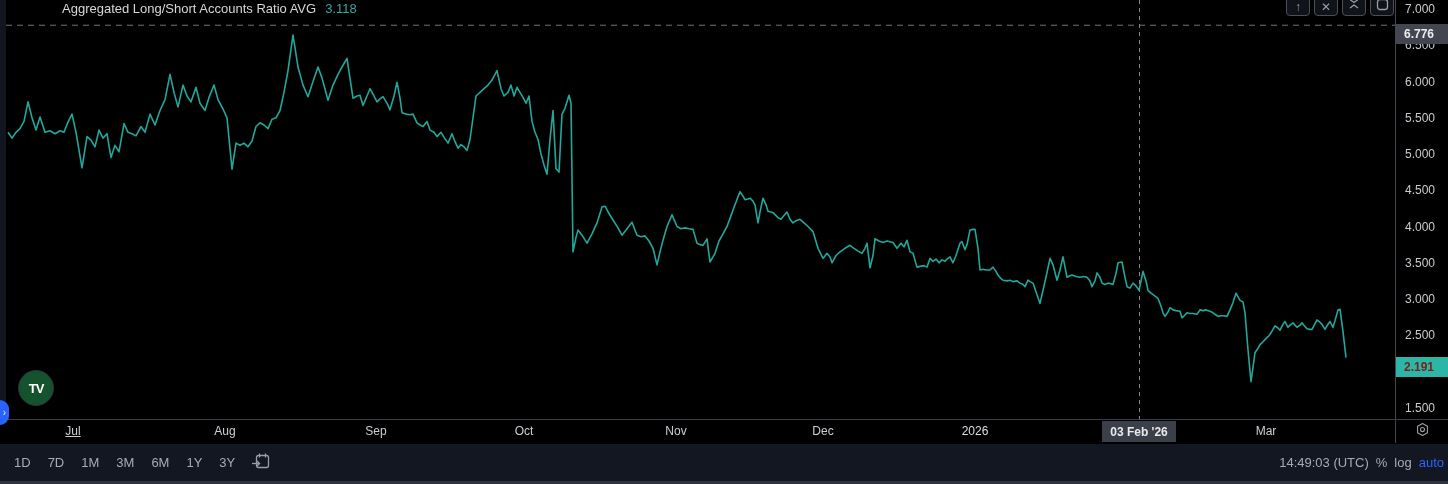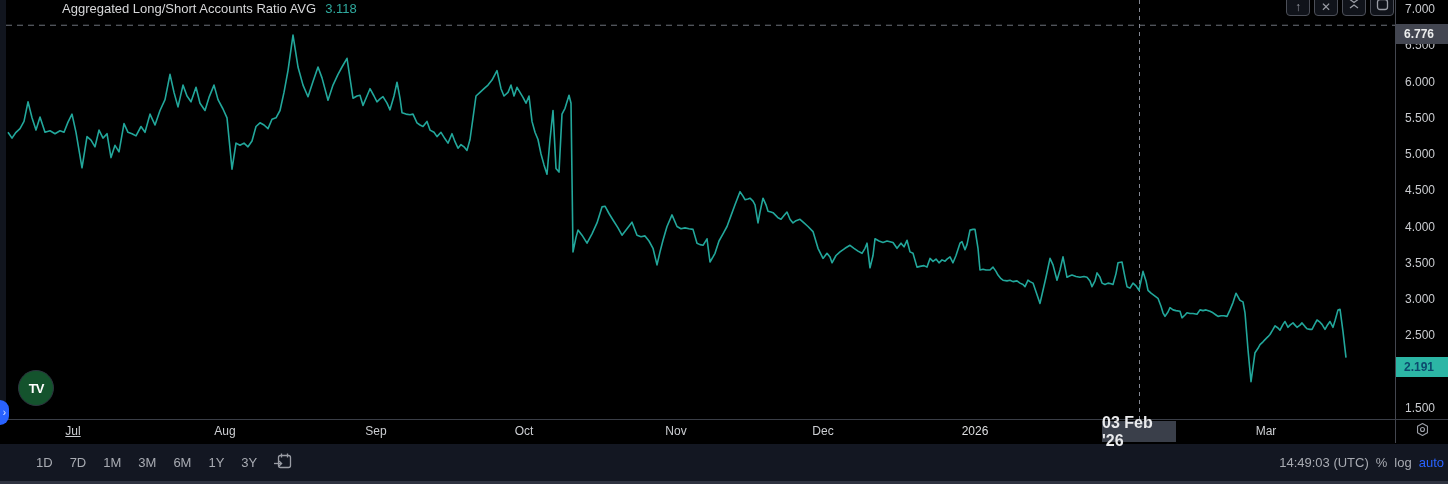--- a/index.html
+++ b/index.html
@@ -23,37 +23,37 @@
           color:#9a9da5;display:flex;align-items:flex-end;justify-content:center;font-size:12px;
           line-height:14px;padding-bottom:1px;box-sizing:border-box;}
 
   
   .price-axis{position:absolute;left:1396px;top:0;width:52px;height:419px;background:#000;}
   .axis-vline{position:absolute;left:1395px;top:0;width:1px;height:443px;background:#43464f;z-index:4;}
   .ytick{position:absolute;left:9px;height:16px;line-height:16px;font-size:12px;color:#caccd0;}
   .axis-badge{position:absolute;left:1396px;width:52px;height:20px;line-height:20px;z-index:9;
               font-size:12px;font-weight:bold;padding-left:8px;box-sizing:border-box;margin-top:9px;}
   .badge-gray{background:#434651;color:#eceded;}
-  .badge-teal{background:#2cb6a5;color:#0c4a6e;}
+  .badge-teal{background:#2cb6a5;color:#7f1d1d;}
 
   
   .time-axis{position:absolute;left:0;top:419px;width:1448px;height:24px;background:#000;
              border-top:1px solid #3a3e47;box-sizing:content-box;z-index:3;}
   .xtick{position:absolute;top:4px;transform:translateX(-50%);font-size:12px;color:#ccced2;}
   .xtick.year{color:#dddee1;}
   .crosshair-badge{position:absolute;top:1px;width:74px;height:21px;background:#3a3f4a;color:#e9eaec;
-                   font-size:16px;font-weight:600;display:flex;align-items:center;justify-content:center;z-index:5;}
+                   font-size:12px;font-weight:600;display:flex;align-items:center;justify-content:center;z-index:5;}
   .gear-cell{position:absolute;left:1396px;top:419px;width:52px;height:24px;display:flex;
              align-items:center;justify-content:center;color:#9a9da5;z-index:5;}
 
   
   .footer{position:absolute;left:0;top:443px;width:1448px;height:41px;box-sizing:border-box;
           background:#131722;border-top:1px solid #232733;border-bottom:3px solid #2f3340;
           display:flex;align-items:center;font-size:13px;color:#a8abb2;}
-  .ranges{display:flex;gap:17px;padding-left:36px;}
+  .ranges{display:flex;gap:17px;padding-left:14px;}
   .range-btn{cursor:pointer;}
   .cal-btn{margin-left:16px;color:#9a9da5;display:flex;align-items:center;cursor:pointer;}
   .footer-right{margin-left:auto;display:flex;align-items:center;gap:7px;padding-right:4px;}
   .auto-btn{color:#2962ff;font-weight:500;}
 </style>
 </head>
 <body>
 
 <div class="app">
 

